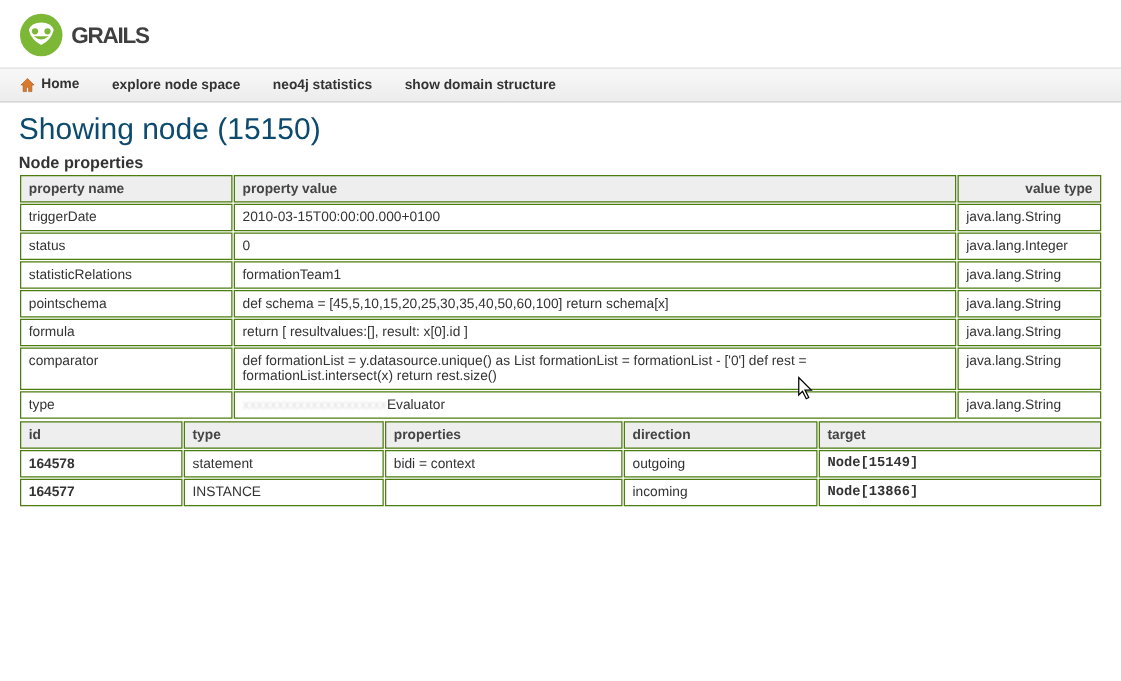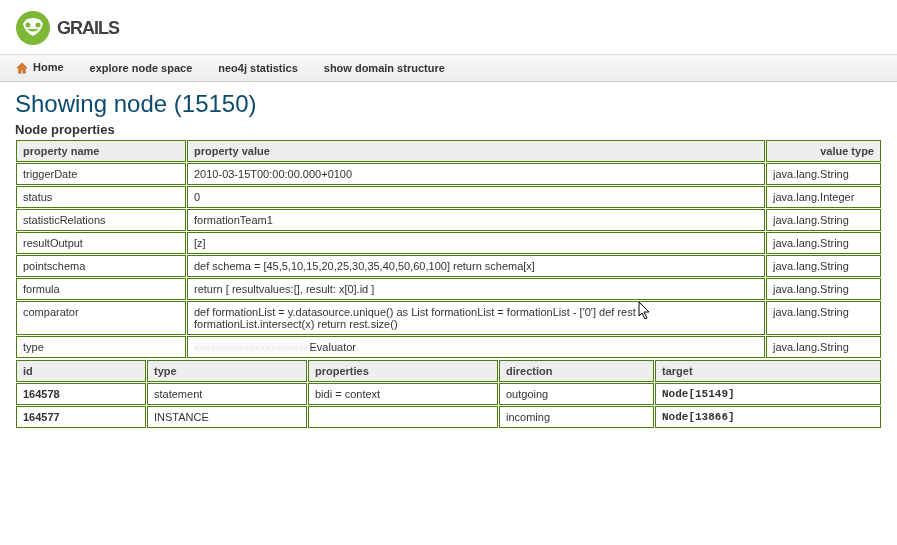--- a/index.html
+++ b/index.html
@@ -84,25 +84,20 @@
             <td>status</td>
             <td>0</td>
             <td>java.lang.Integer</td>
           </tr>
           <tr>
             <td>statisticRelations</td>
             <td>formationTeam1</td>
             <td>java.lang.String</td>
           </tr>
           <tr>
-            <td>resultOutput</td>
-            <td>[z]</td>
-            <td>java.lang.String</td>
-          </tr>
-          <tr>
             <td>pointschema</td>
             <td>def schema = [45,5,10,15,20,25,30,35,40,50,60,100] return schema[x]</td>
             <td>java.lang.String</td>
           </tr>
           <tr>
             <td>formula</td>
             <td>return [ resultvalues:[], result: x[0].id ]</td>
             <td>java.lang.String</td>
           </tr>
           <tr>

